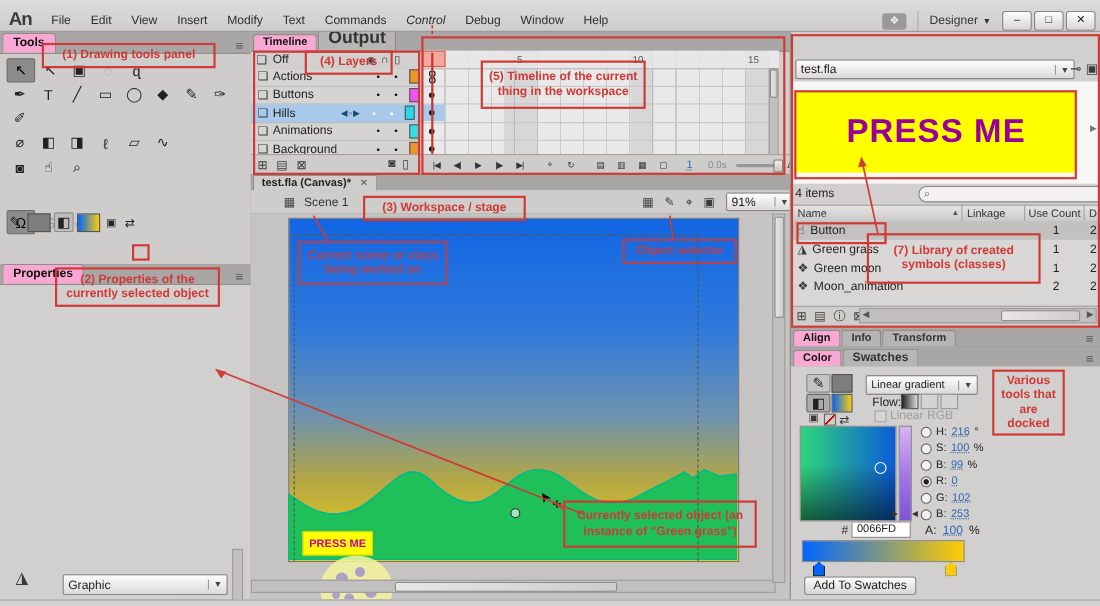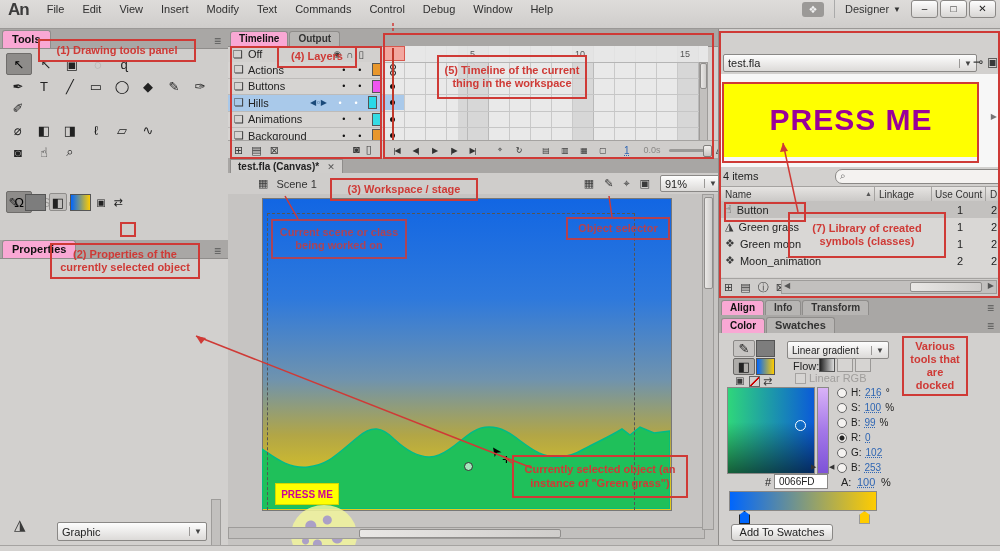--- a/index.html
+++ b/index.html
@@ -49,31 +49,31 @@
   .lib-col-use{position:absolute;left:238px;width:30px;text-align:left}
   .lib-col-d{position:absolute;left:272px}
   
   #stage-bg{background:linear-gradient(180deg,#1266e3 0%,#2e79dc 32%,#6f93ae 58%,#b2a646 76%,#dcc522 92%,#e3cb1d 100%)}
 </style>
 </head>
 <body>
 
 <div id="app">
 
-  <div class="abs" style="left:0;top:0;width:1000px;height:28px;background:linear-gradient(#dedcda,#cfcdcb);border-bottom:1px solid #9a9896;display:flex;align-items:flex-start;z-index:20">
+  <div class="abs" style="left:0;top:0;width:1000px;height:28px;background:linear-gradient(#dedcda,#cfcdcb);border-bottom:1px solid #9a9896;display:flex;align-items:flex-end;z-index:20">
     <div style="font-weight:bold;font-size:17px;color:#3c3c3c;padding:0 10px 0 8px;letter-spacing:-1px">An</div>
     <div id="menubar-items" style="display:flex;gap:2px">
         <span style="padding: 3px 8px; color: rgb(46, 46, 46); font-size: 11px;">File</span>
         <span style="padding: 3px 8px; color: rgb(46, 46, 46); font-size: 11px;">Edit</span>
         <span style="padding: 3px 8px; color: rgb(46, 46, 46); font-size: 11px;">View</span>
         <span style="padding: 3px 8px; color: rgb(46, 46, 46); font-size: 11px;">Insert</span>
         <span style="padding: 3px 8px; color: rgb(46, 46, 46); font-size: 11px;">Modify</span>
         <span style="padding: 3px 8px; color: rgb(46, 46, 46); font-size: 11px;">Text</span>
         <span style="padding: 3px 8px; color: rgb(46, 46, 46); font-size: 11px;">Commands</span>
-        <span style="padding: 3px 8px; color: rgb(46, 46, 46); font-size: 11px;">Control</span>
+        <span style="padding: 3px 8px; color: rgb(46, 46, 46); font-size: 11px; font-style: italic;">Control</span>
         <span style="padding: 3px 8px; color: rgb(46, 46, 46); font-size: 11px;">Debug</span>
         <span style="padding: 3px 8px; color: rgb(46, 46, 46); font-size: 11px;">Window</span>
         <span style="padding: 3px 8px; color: rgb(46, 46, 46); font-size: 11px;">Help</span>
       </div>
     <div style="margin-left:auto;display:flex;align-items:center;gap:10px;padding-right:4px">
       <div style="background:#9b9997;border-radius:3px;color:#f2f2f2;width:22px;height:15px;text-align:center;font-size:10px;line-height:15px">❖</div>
       <div style="border-left:1px solid #aaa;height:18px"></div>
       <div style="display:flex;align-items:center;gap:4px;color:#333">
         <span>Designer</span>
           <span style="font-size:8px">▼</span>
@@ -161,21 +161,21 @@
     </div>
 
     <div class="scroll abs" style="left:211px;top:259px;width:8px;height:281px">
       
     </div>
   </div>
 
   <div class="abs panelbg" style="left:228px;top:29px;width:490px;height:129px;border-right:1px solid #8f8d8b;border-bottom:1px solid #8f8d8b">
     <div class="tabstrip" style="height:17px;padding:0 2px" id="timeline-tabs">
         <span class="tab active" style="font-size: 10px; padding: 1px 8px 2px; margin-top: 1px;">Timeline</span>
-        <span class="tab" style="font-size: 10px; padding: 1px 8px 2px; margin-top: 1px;">Output</span>
+        <span class="tab" style="font-size: 16px; padding: 1px 8px 2px; margin-top: 1px;">Output</span>
       </div>
 
     <div class="abs" style="left:0;top:17px;width:155px;height:16px;display:flex;align-items:center;padding-left:5px;gap:5px;border-bottom:1px solid #aaa8a6">
       <span class="icon" style="font-size:11px">❏</span>
       <span>Off</span>
       <span class="icon" style="margin-left:66px;font-size:9px">◉</span>
       <span class="icon" style="font-size:10px">∩</span>
       <span class="icon" style="font-size:10px">▯</span>
     </div>
     <div id="layer-rows" class="abs" style="left:0;top:33px;width:155px;height:78px;background:#d6d4d2">

